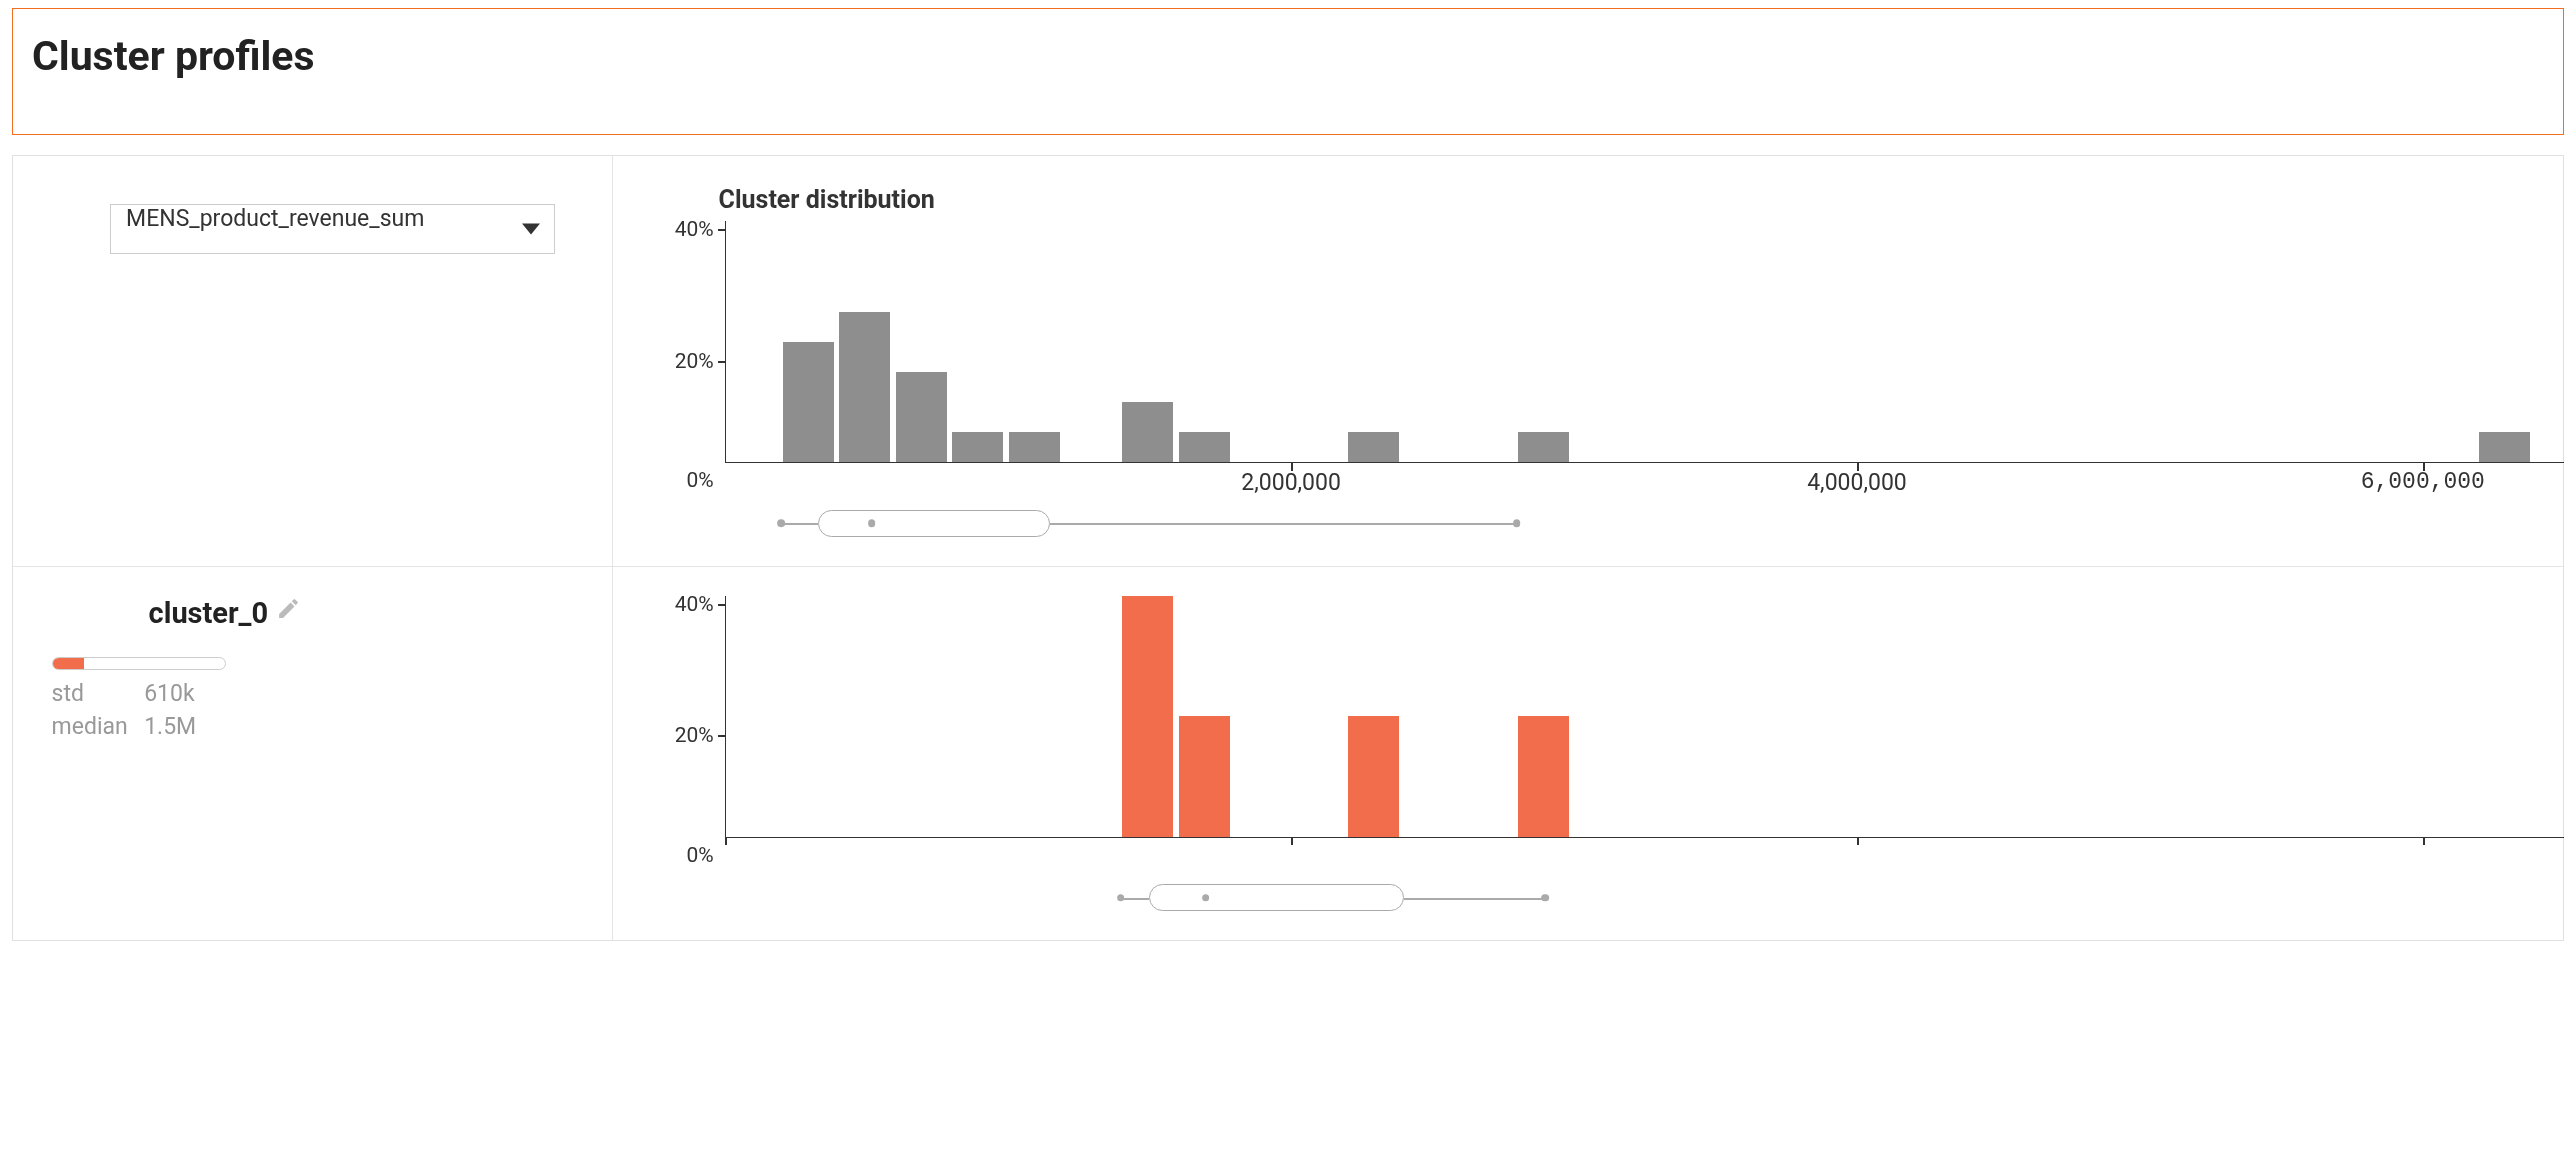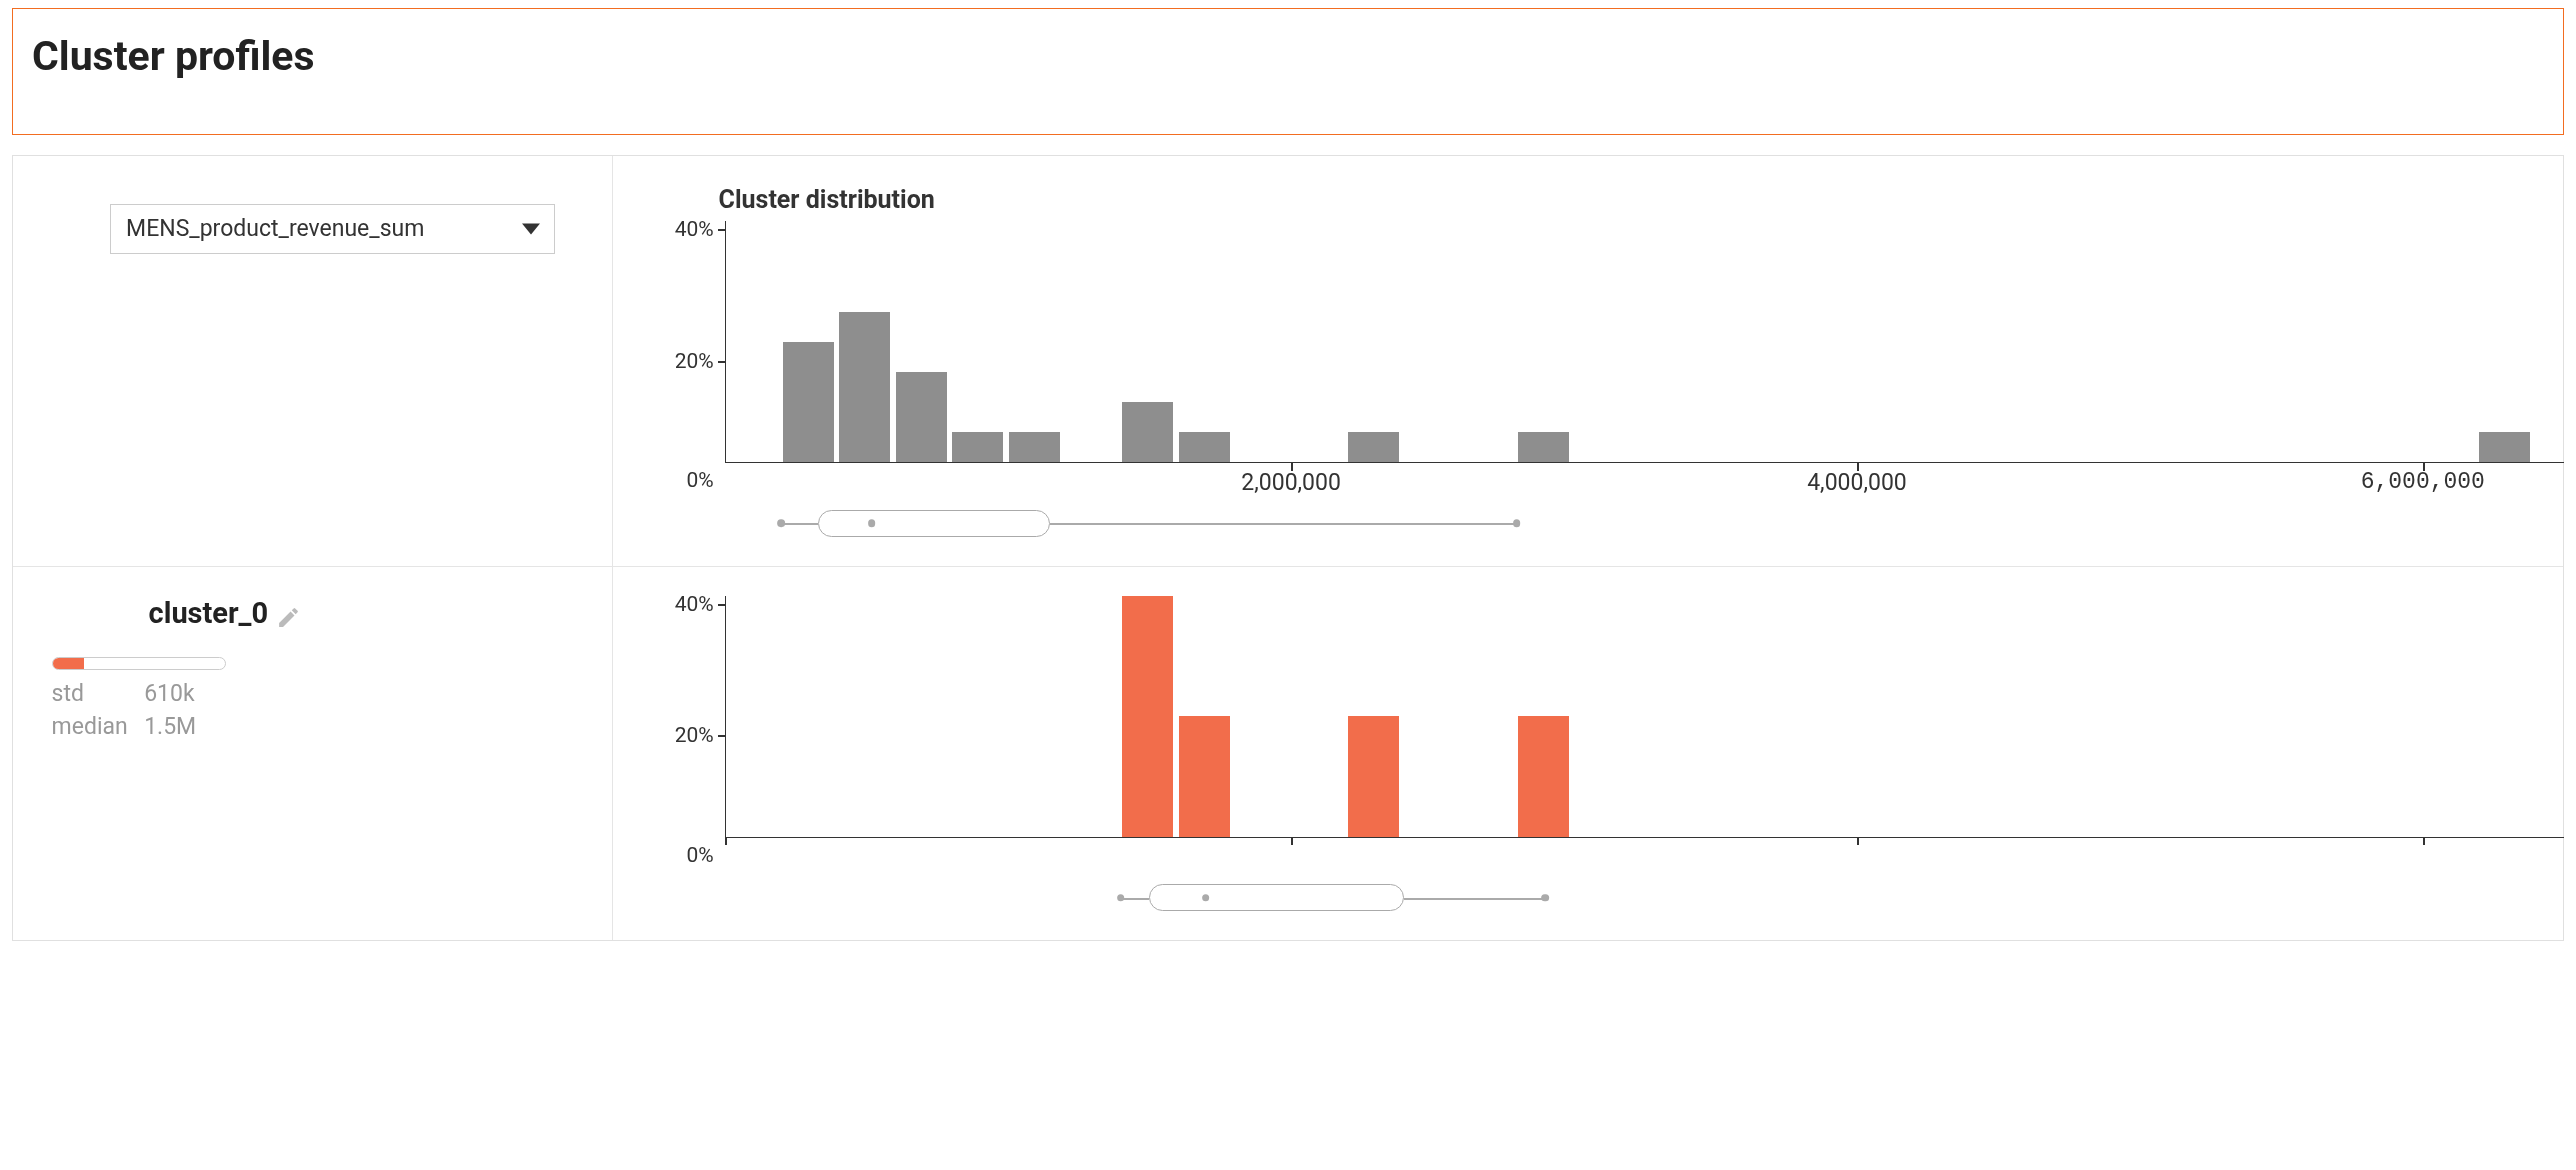--- a/index.html
+++ b/index.html
@@ -49,21 +49,20 @@
   }
   .feature-select {
     width: 445px;
     height: 50px;
     border: 1px solid #ccc;
     background: #fff;
     font-size: 23px;
     padding: 0 43px 0 15.5px;
     position: relative;
     display: flex;
-    align-items: center;
     cursor: pointer;
   }
   .feature-select .caret {
     position: absolute;
     right: 13.5px;
     top: 50%;
     transform: translateY(-50%);
     width: 0; height: 0;
     border-left: 9.7px solid transparent;
     border-right: 9.7px solid transparent;
@@ -157,21 +156,21 @@
   .box-dot {
     position: absolute;
     top: 50%;
     width: 7.7px; height: 7.7px;
     background: #aaa;
     border-radius: 50%;
     transform: translate(-50%, -50%);
   }
   .cluster-name-row {
     display: flex;
-    align-items: flex-end;
+    align-items: flex-start;
     gap: 8px;
     margin-bottom: 27px;
     margin-left: 97px;
   }
   .cluster-name {
     font-size: 29px;
     font-weight: 700;
     color: #222;
   }
   .edit-icon {

